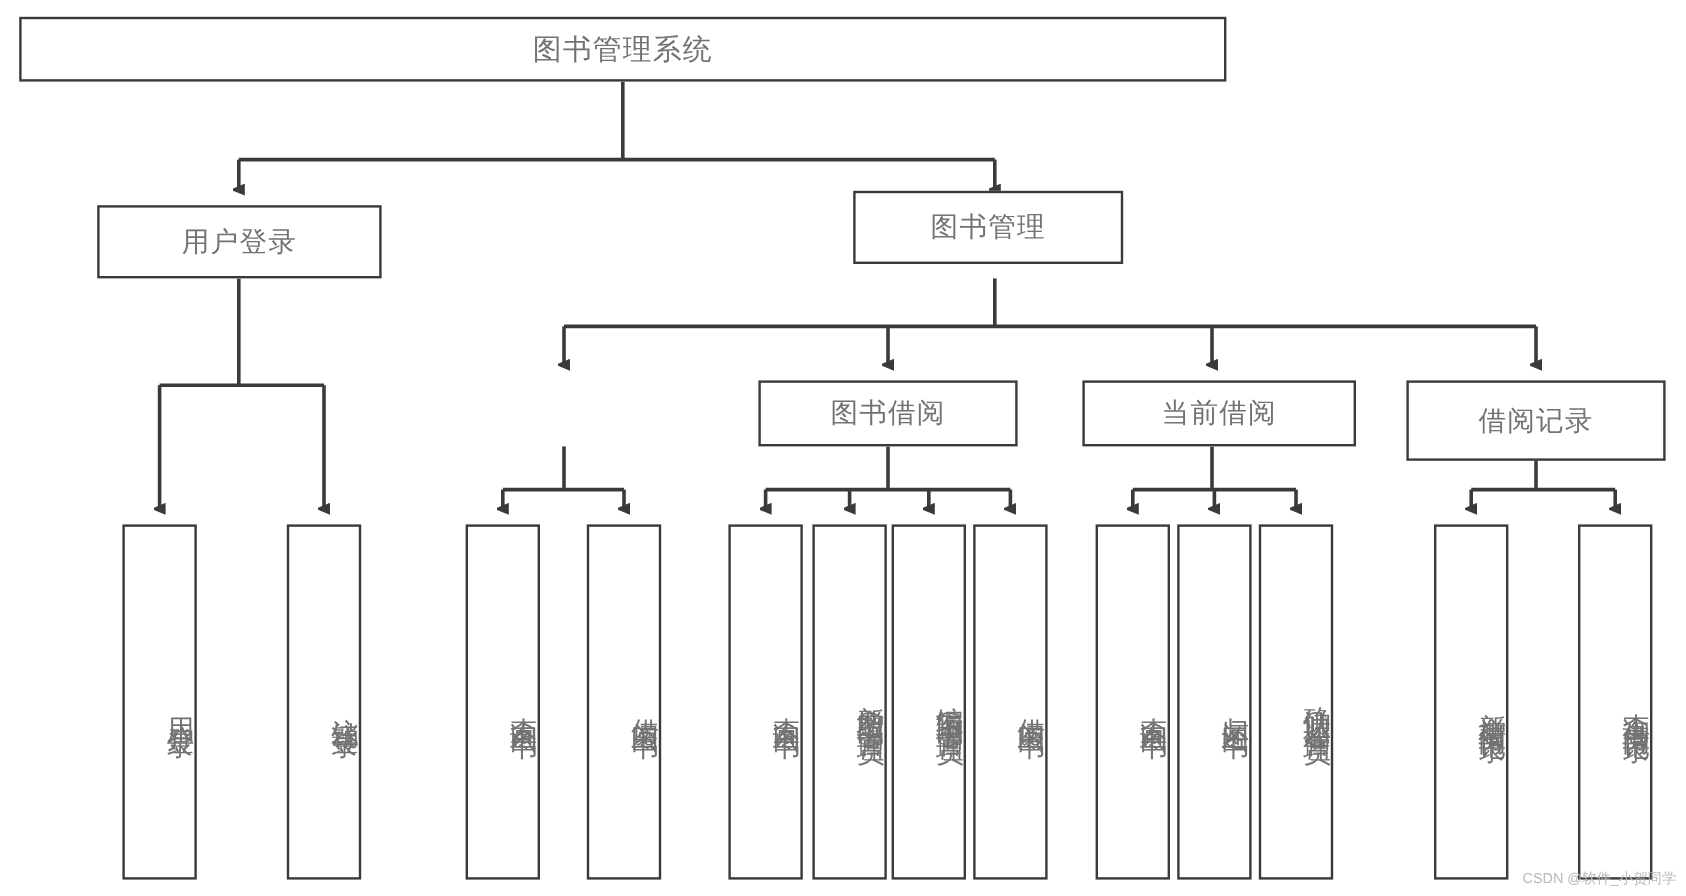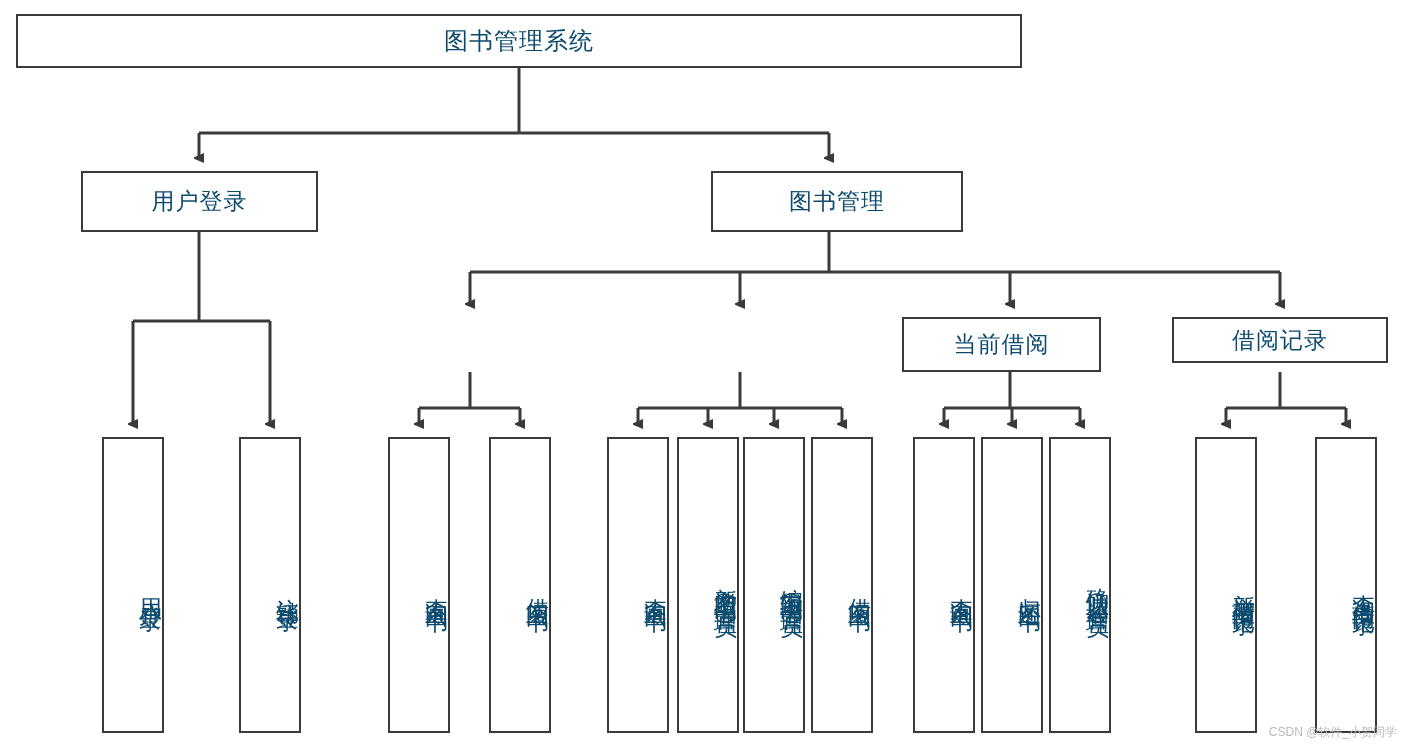--- a/index.html
+++ b/index.html
@@ -26,21 +26,21 @@
     pointer-events: none;
   }
   .node {
     position: absolute;
     box-sizing: border-box;
     border: 2px solid #3a3a3a;
     background: #ffffff;
     display: flex;
     align-items: center;
     justify-content: center;
-    color: #0c4a6e;
+    color: #737373;
     z-index: 2;
   }
   .node.horiz {
     font-size: 23px;
     letter-spacing: 1px;
   }
   .node.vert {
     writing-mode: vertical-rl;
     text-orientation: upright;
     font-size: 23px;
@@ -140,28 +140,31 @@
     </g>
   </svg>
 
   <div class="node horiz root" style="left:16px; top:14px; width:1006px; height:54px;">
     <span>图书管理系统</span>
   </div>
 
   <div class="node horiz" style="left:81px; top:171px; width:237px; height:61px;">
     <span>用户登录</span>
   </div>
-  <div class="node horiz" style="left:711px; top:171px; width:252px; height:61px;">
+  <div class="node horiz" style="left:711px; top:159px; width:225px; height:61px;">
     <span>图书管理</span>
   </div>
 
-  <div class="node horiz" style="left:902px; top:317px; width:199px; height:55px;">
+  <div class="node horiz" style="left:632px; top:317px; width:216px; height:55px;">
+    <span>图书借阅</span>
+  </div>
+  <div class="node horiz" style="left:902px; top:317px; width:228px; height:55px;">
     <span>当前借阅</span>
   </div>
-  <div class="node horiz" style="left:1172px; top:317px; width:216px; height:46px;">
+  <div class="node horiz" style="left:1172px; top:317px; width:216px; height:67px;">
     <span>借阅记录</span>
   </div>
 
   <div class="node vert" style="left:102px; top:437px; width:62px; height:296px;">
     <span class="vtext">用户登录</span>
   </div>
   <div class="node vert" style="left:239px; top:437px; width:62px; height:296px;">
     <span class="vtext">注销登录</span>
   </div>
 

